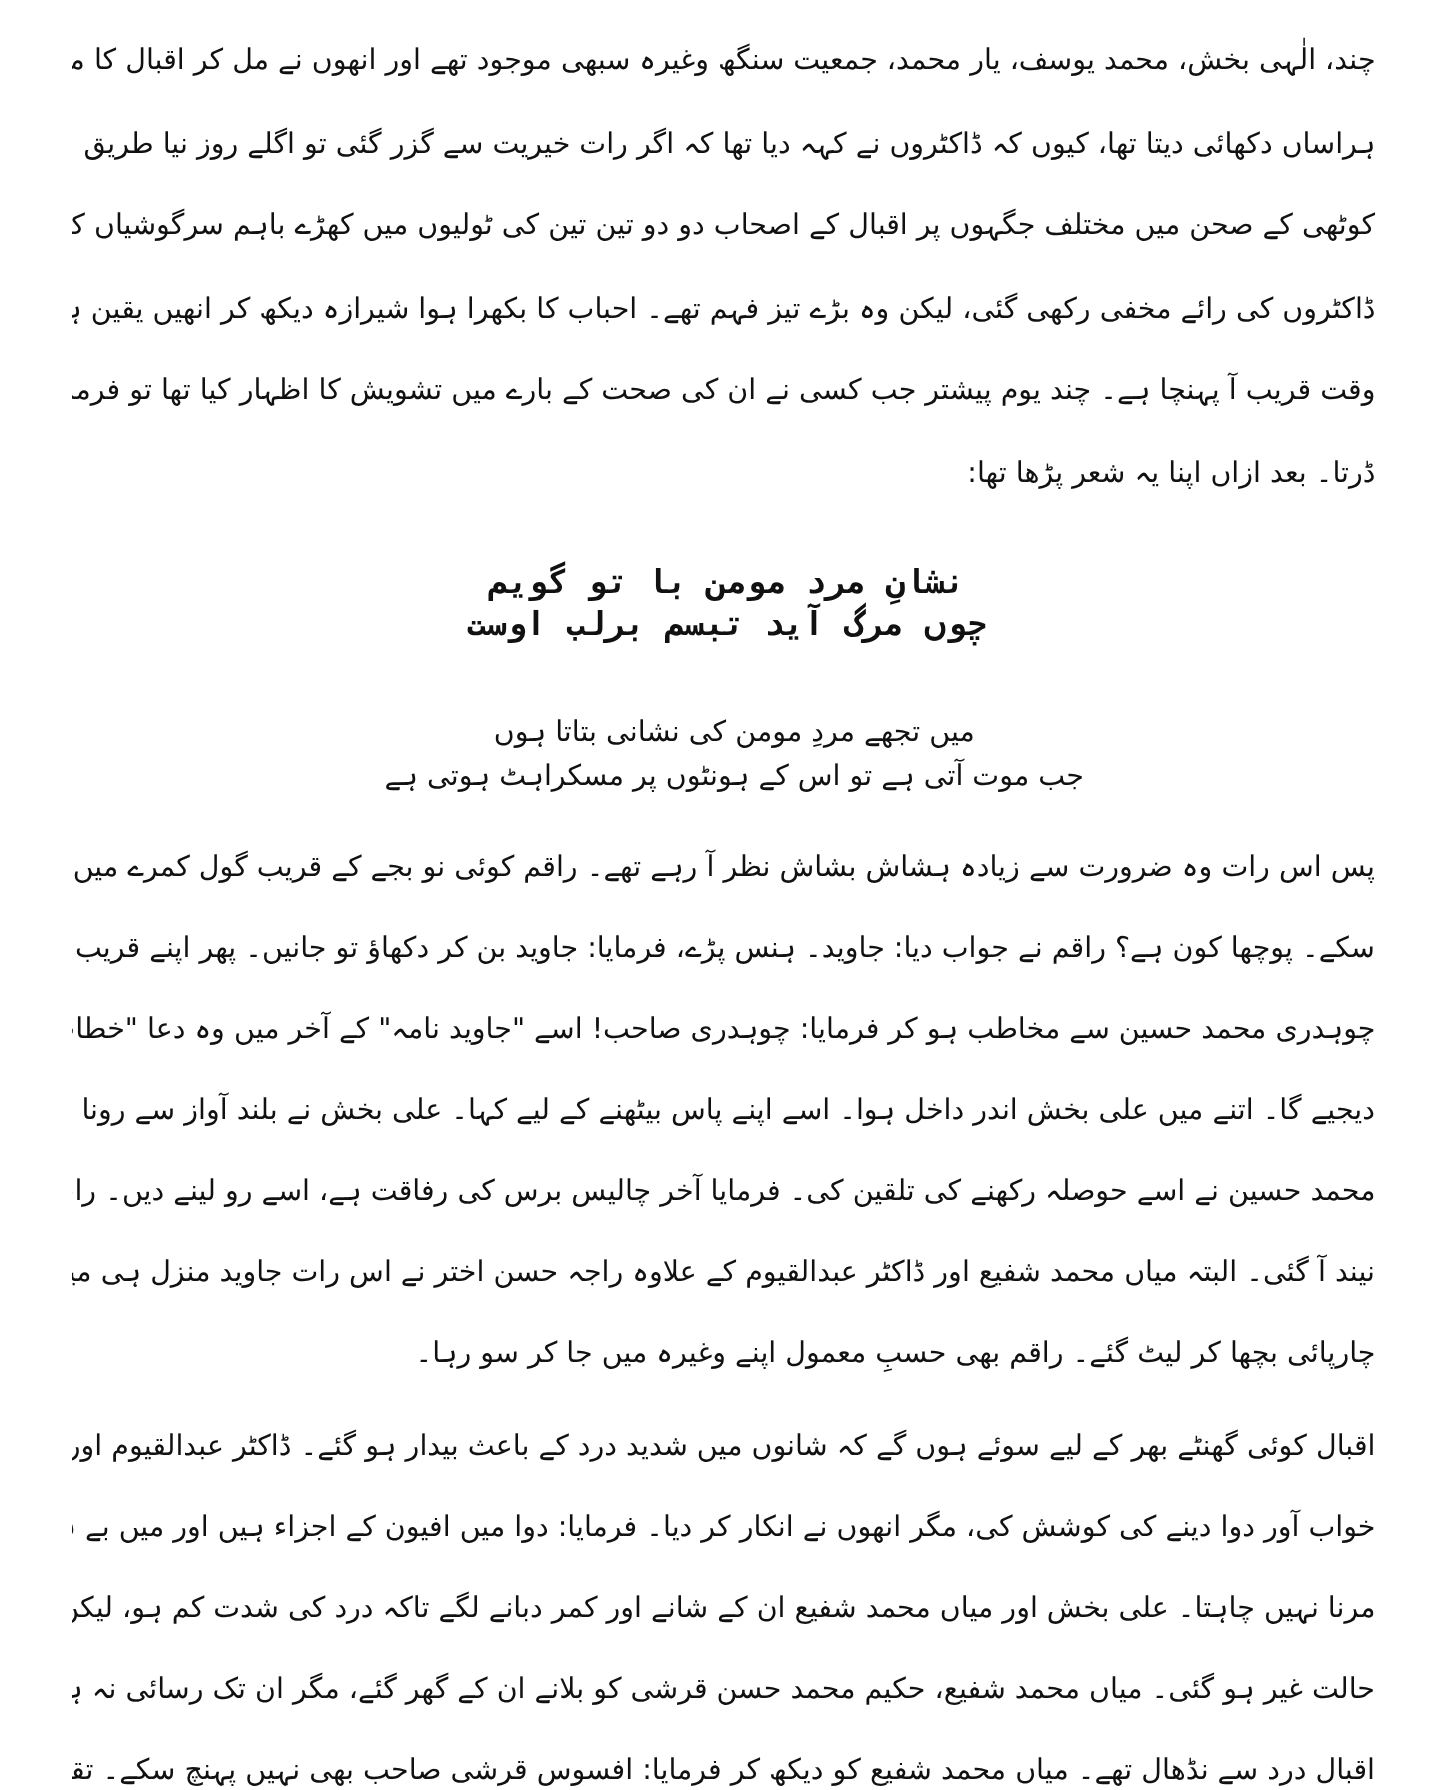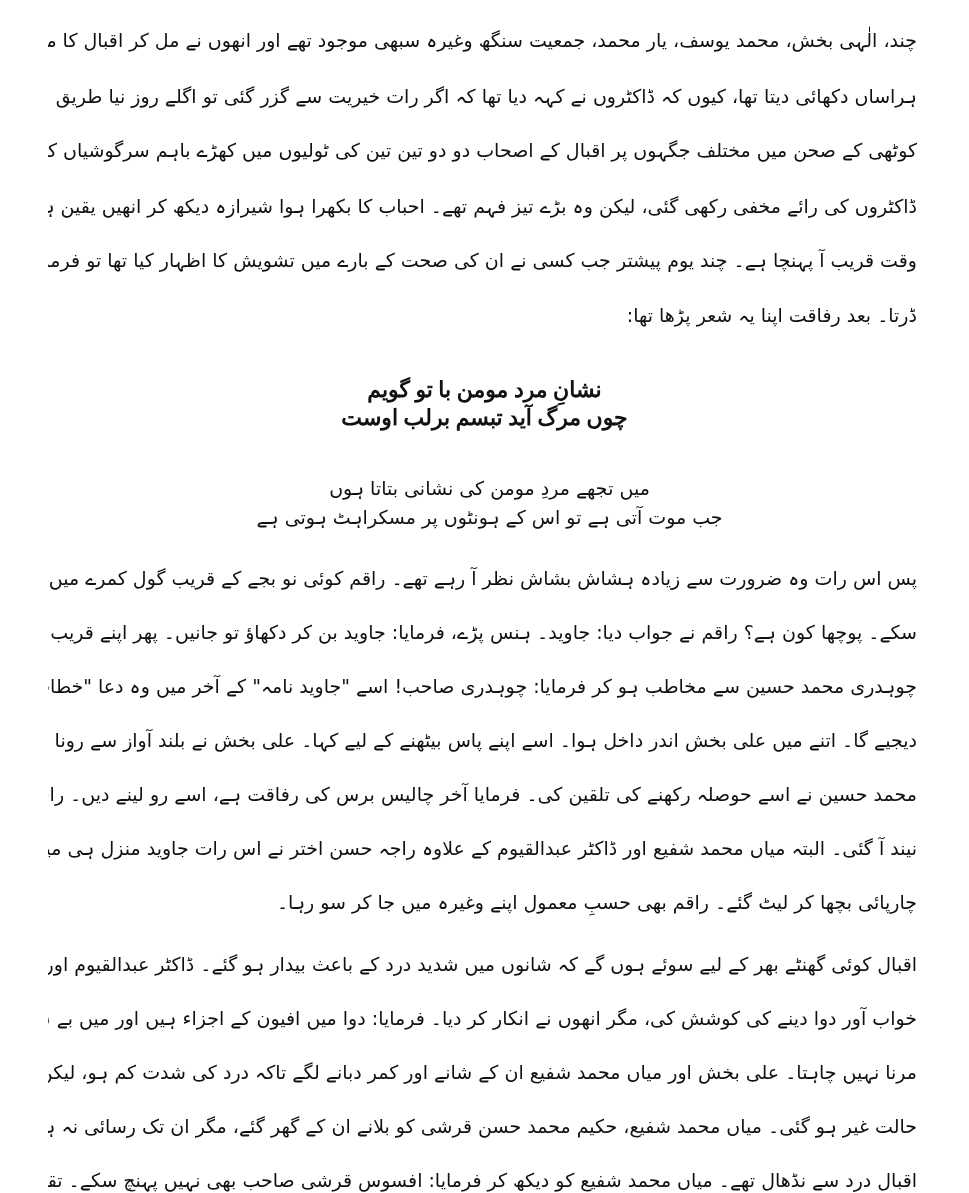--- a/index.html
+++ b/index.html
@@ -36,21 +36,21 @@
       overflow: hidden;
     }
     .line.last {
       text-align-last: right;
     }
     .persian {
       position: absolute;
       left: 0;
       right: 0;
       text-align: center;
-      font-family: Liberation Serif, serif;
+      font-family: Liberation Mono, monospace;
       font-size: 22px;
       line-height: 40px;
       font-weight: bold;
       white-space: nowrap;
     }
     .urdu-trans {
       position: absolute;
       left: 0;
       right: 0;
       text-align: center;
@@ -65,21 +65,21 @@
 <body>
 
 <div class="page">
 
   <div>
     <div class="line" style="top: 22px;">چند، الٰہی بخش، محمد یوسف، یار محمد، جمعیت سنگھ وغیرہ سبھی موجود تھے اور انھوں نے مل کر اقبال کا معائنہ کیا۔ گھر میں ہر کوئی</div>
     <div class="line" style="top: 78px;">ہراساں دکھائی دیتا تھا، کیوں کہ ڈاکٹروں نے کہہ دیا تھا کہ اگر رات خیریت سے گزر گئی تو اگلے روز نیا طریق علاج شروع کیا جائے گا۔</div>
     <div class="line" style="top: 132px;">کوٹھی کے صحن میں مختلف جگہوں پر اقبال کے اصحاب دو دو تین تین کی ٹولیوں میں کھڑے باہم سرگوشیاں کر رہے تھے۔ اقبال سے</div>
     <div class="line" style="top: 188px;">ڈاکٹروں کی رائے مخفی رکھی گئی، لیکن وہ بڑے تیز فہم تھے۔ احباب کا بکھرا ہوا شیرازہ دیکھ کر انھیں یقین ہو گیا تھا کہ ان کی موت کا</div>
     <div class="line" style="top: 242px;">وقت قریب آ پہنچا ہے۔ چند یوم پیشتر جب کسی نے ان کی صحت کے بارے میں تشویش کا اظہار کیا تھا تو فرمایا: میں موت سے نہیں</div>
-    <div class="line last" style="top: 297px;">ڈرتا۔ بعد رفاقت اپنا یہ شعر پڑھا تھا:</div>
+    <div class="line last" style="top: 297px;">ڈرتا۔ بعد ازاں اپنا یہ شعر پڑھا تھا:</div>
   </div>
 
   <div>
     <div class="persian" style="top: 370px;">نشانِ مرد مومن با تو گویم</div>
     <div class="persian" style="top: 398px;">چوں مرگ آید تبسم برلب اوست</div>
   </div>
 
   <div>
     <div class="urdu-trans" style="top: 470px;">میں تجھے مردِ مومن کی نشانی بتاتا ہوں</div>
     <div class="urdu-trans" style="top: 499px;">جب موت آتی ہے تو اس کے ہونٹوں پر مسکراہٹ ہوتی ہے</div>

